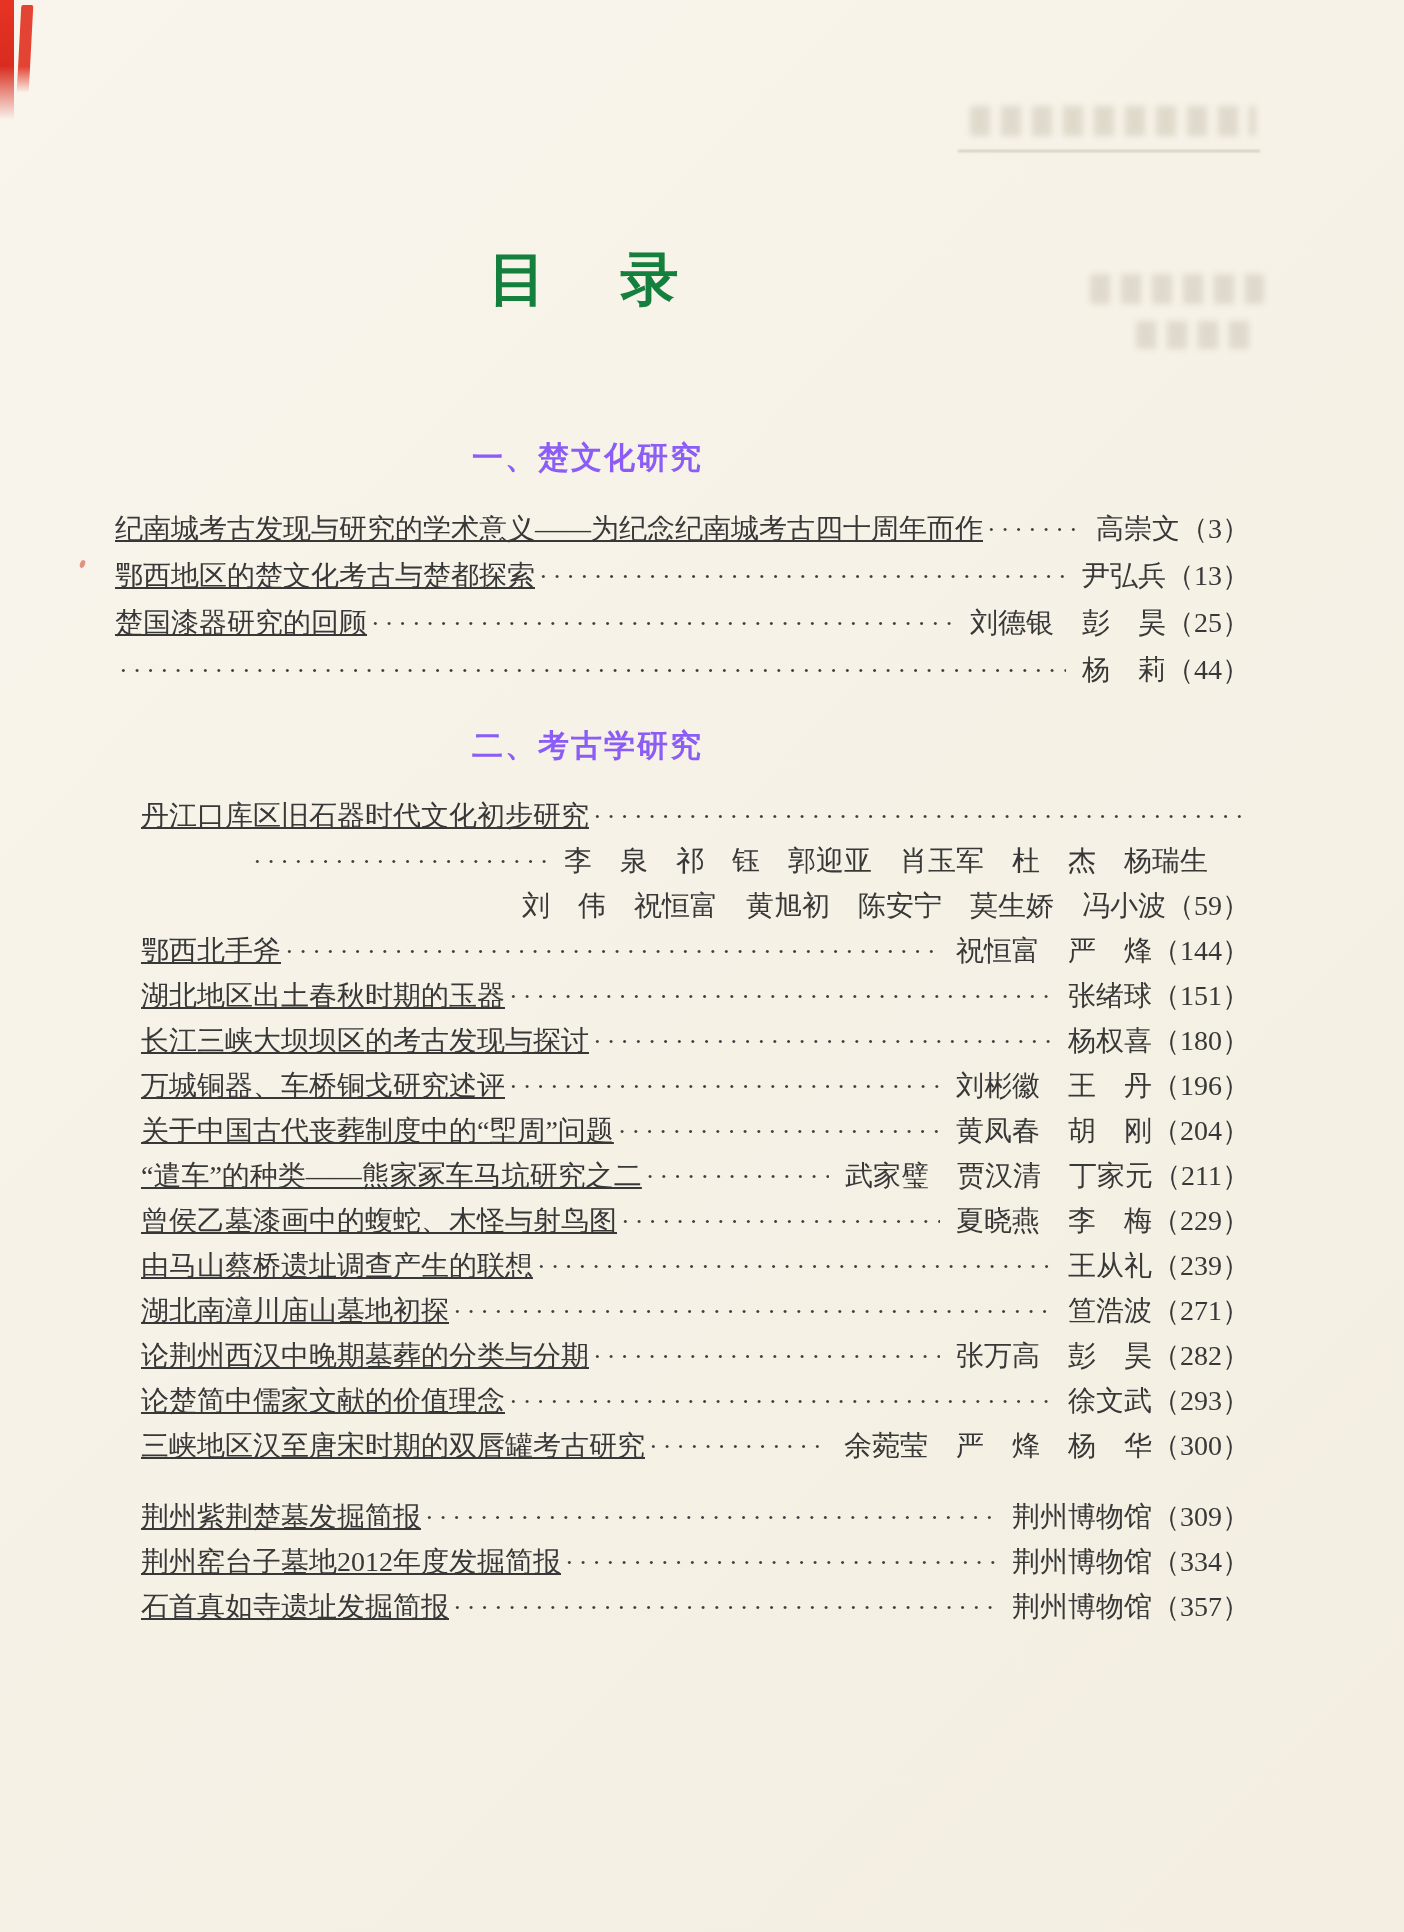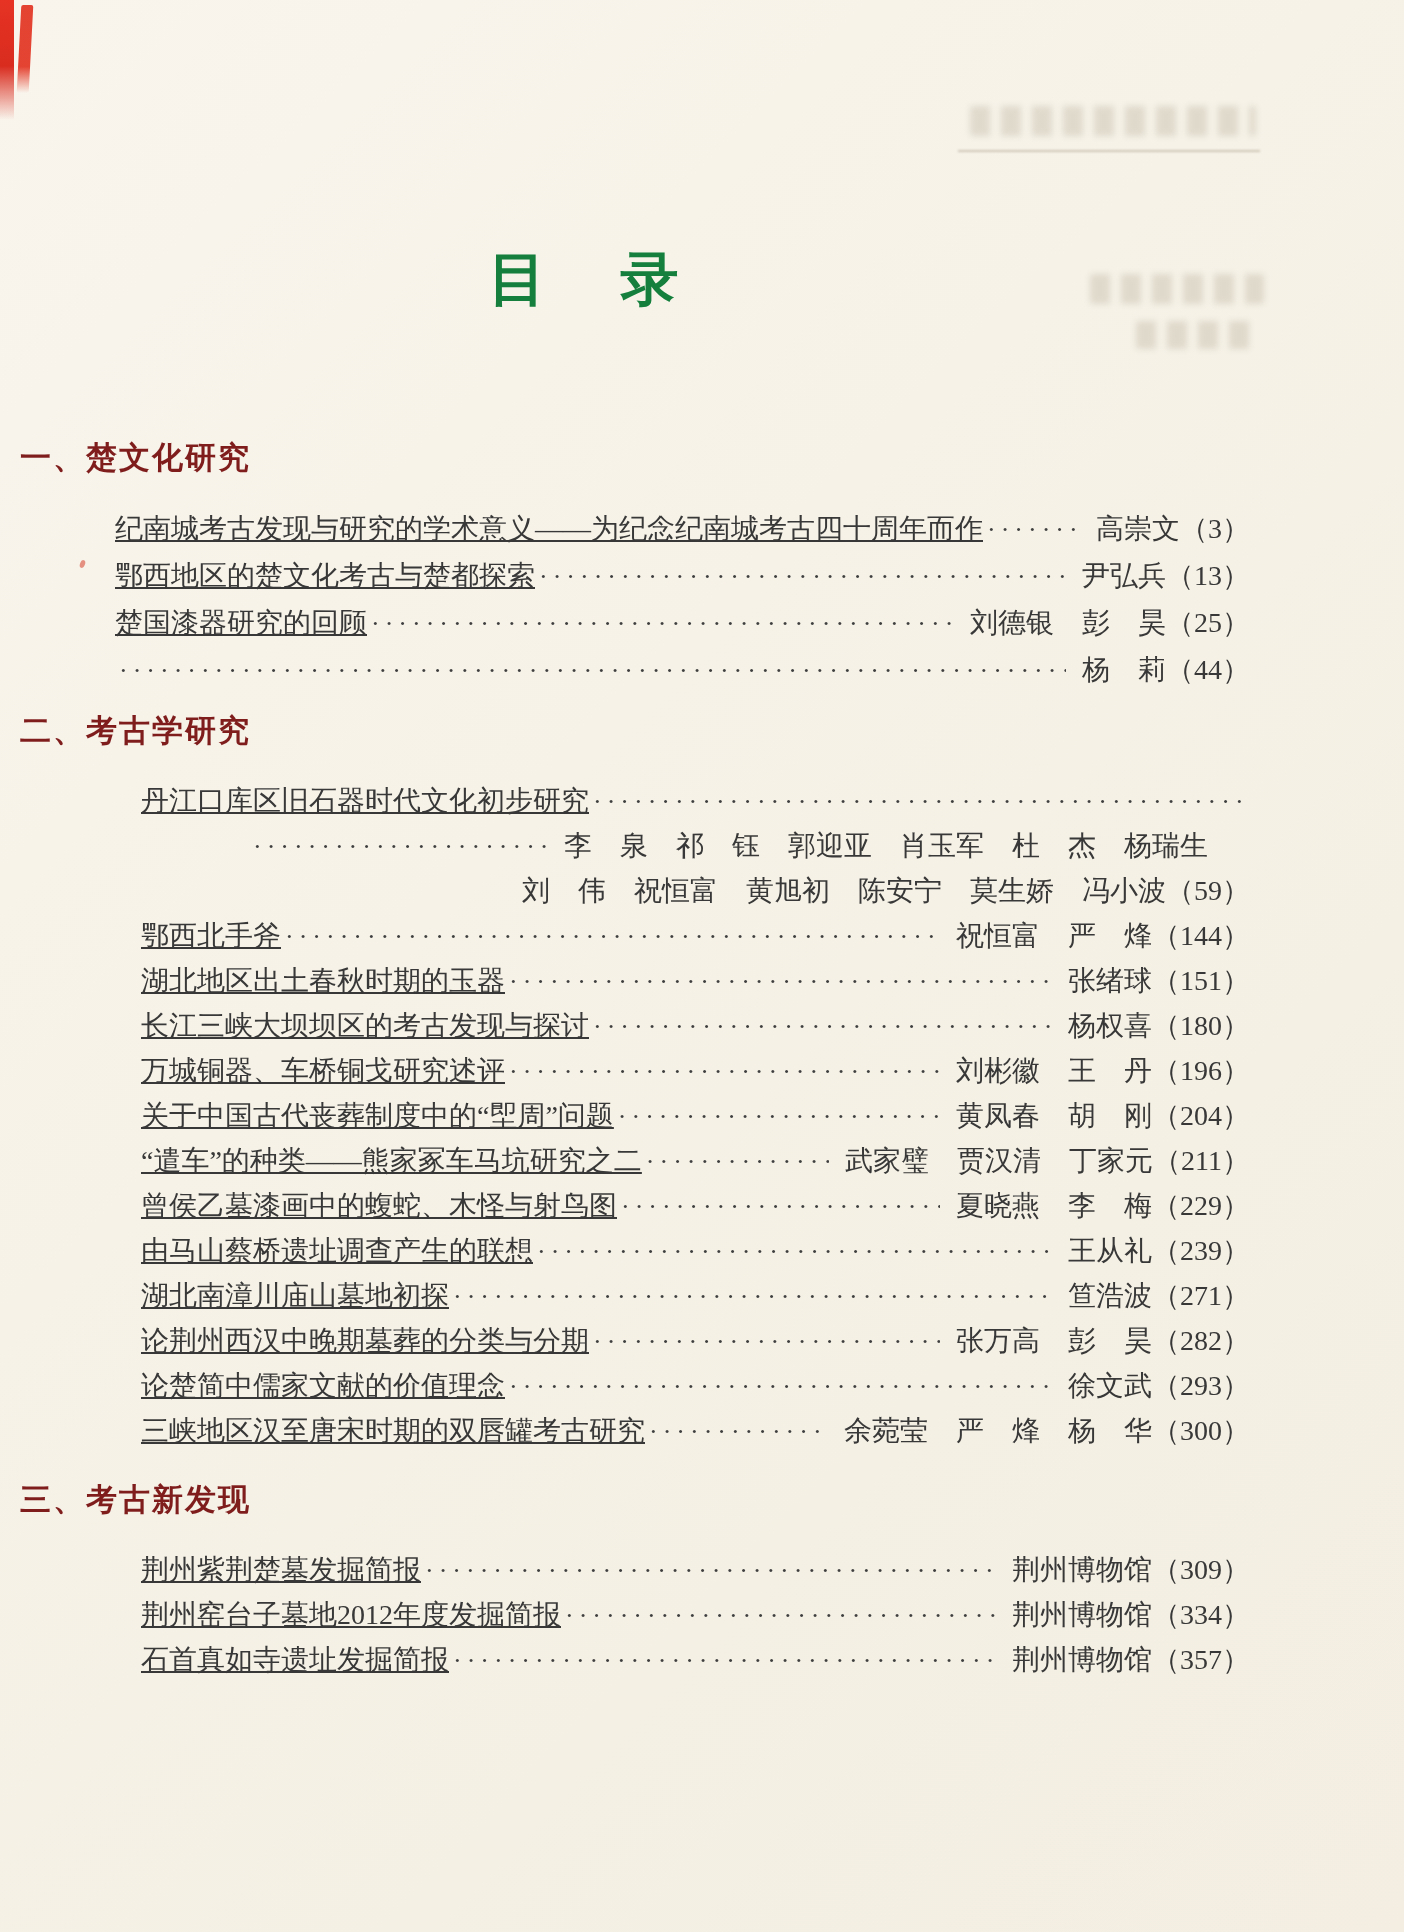--- a/index.html
+++ b/index.html
@@ -18,30 +18,31 @@
     text-align: center;
     transform: translateX(-95px);
     font-size: 58px;
     line-height: 70px;
     font-weight: 600;
     letter-spacing: 8px;
     color: #15803d;
   }
 
   .section-heading {
+    text-align: center;
     transform: translateX(-95px);
     font-family: "Liberation Sans", sans-serif;
     font-weight: 700;
     font-size: 31px;
     line-height: 42px;
     letter-spacing: 2px;
-    color: #7f1d1d;
+    color: #8b5cf6;
   }
   .section-heading.h1 { margin-top: 122px; }
-  .section-heading.h2 { margin-top: 17px; }
+  .section-heading.h2 { margin-top: 32px; }
   .section-heading.h3 { margin-top: 26px; }
 
   .entries { margin-top: 26px; }
   .row {
     display: flex;
     align-items: baseline;
     font-size: 28px;
     line-height: 47px;
     height: 47px;
     white-space: nowrap;
@@ -225,21 +226,20 @@
       <span class="p">（293）</span>
     </div>
     <div class="row">
       <span class="t">三峡地区汉至唐宋时期的双唇罐考古研究</span>
       <span class="leader"></span>
       <span class="a">余菀莹　严　烽　杨　华</span>
       <span class="p">（300）</span>
     </div>
   </div>
 
-  <div class="section-heading h3">三、考古新发现</div>
   <div class="entries s3">
     <div class="row">
       <span class="t">荆州紫荆楚墓发掘简报</span>
       <span class="leader"></span>
       <span class="a">荆州博物馆</span>
       <span class="p">（309）</span>
     </div>
     <div class="row">
       <span class="t">荆州窑台子墓地2012年度发掘简报</span>
       <span class="leader"></span>

